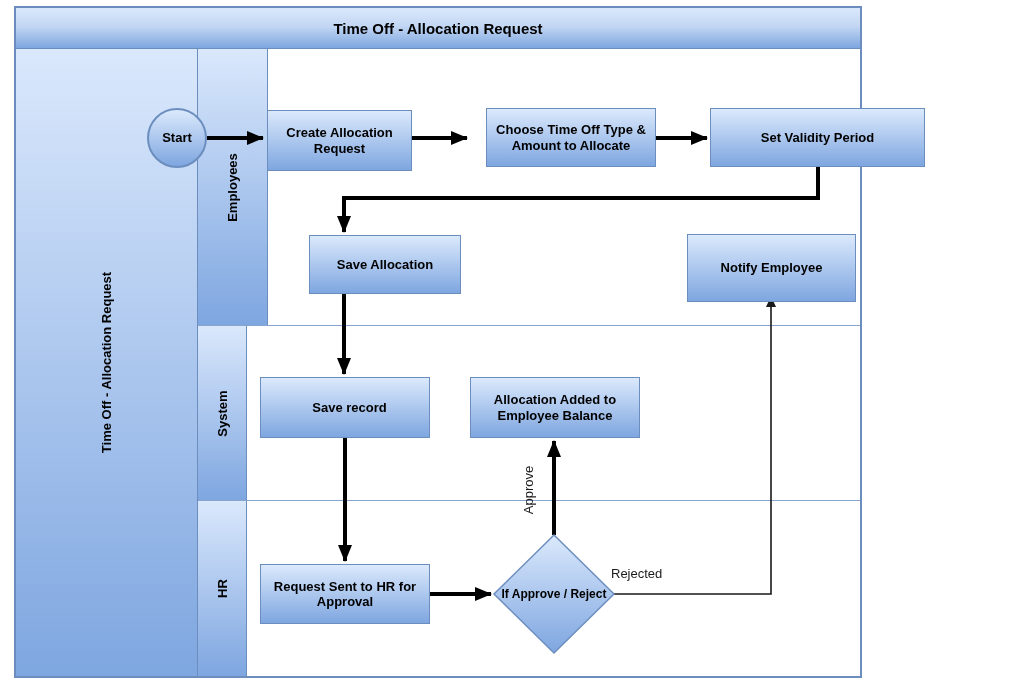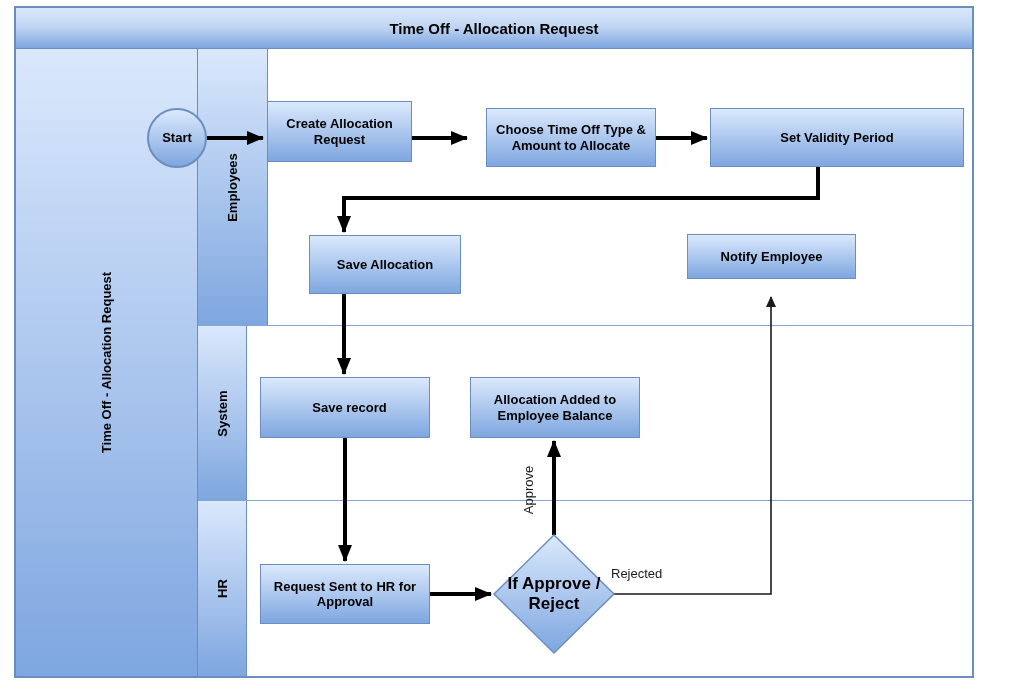--- a/index.html
+++ b/index.html
@@ -1,20 +1,20 @@
 <!DOCTYPE html>
 <html><head>
 <meta charset="utf-8">
 <style>
   html,body{margin:0;padding:0;background:#ffffff;}
   body{font-family:"Liberation Sans", sans-serif;}
   .canvas{position:relative;width:1018px;height:690px;background:#ffffff;overflow:hidden;}
 
   
-  .pool{position:absolute;left:14px;top:6px;width:960px;height:672px;
+  .pool{position:absolute;left:14px;top:6px;width:848px;height:672px;
         border:2px solid #6c8ebf;box-sizing:border-box;background:#ffffff;
         display:flex;flex-direction:column;}
   .pool-title{height:40px;flex:0 0 40px;background:linear-gradient(180deg,#dae8fc 0%,#c3d7f3 45%,#7ea6e0 100%);
         border-bottom:1px solid #6c8ebf;display:flex;align-items:center;justify-content:center;
         font-weight:bold;font-size:15px;color:#000;}
   .pool-body{flex:1;display:flex;flex-direction:row;min-height:0;}
   .pool-label-band{flex:0 0 33px;border-right:1px solid #6c8ebf;
         background:linear-gradient(180deg,#dae8fc 0%,#7ea6e0 100%);
         display:flex;align-items:center;justify-content:center;}
   .vtext{transform:rotate(-90deg);white-space:nowrap;font-weight:bold;font-size:13px;color:#000;}
@@ -30,32 +30,32 @@
   .lane-content{flex:1;background:#ffffff;}
 
   
   .node{position:absolute;box-sizing:border-box;border:1px solid #6c8ebf;
         background:linear-gradient(180deg,#dbe9fc 0%,#7ea6e0 100%);
         display:flex;align-items:center;justify-content:center;text-align:center;
         font-weight:bold;font-size:13px;color:#000;line-height:1.18;padding:3px 6px;
         box-shadow:0 0 0 0 transparent;}
   .ellipse{border-radius:50%;border-width:2px;}
   .n-start{left:147px;top:108px;width:60px;height:60px;justify-content:center;}
-  .n-create{left:267px;top:101px;width:145px;height:61px;}
+  .n-create{left:267px;top:110px;width:145px;height:61px;}
   .n-choose{left:486px;top:108px;width:170px;height:59px;}
-  .n-validity{left:710px;top:108px;width:254px;height:59px;}
+  .n-validity{left:710px;top:108px;width:215px;height:59px;}
   .n-savealloc{left:261px;top:235px;width:152px;height:59px;margin-left:48px;}
-  .n-notify{left:687px;top:234px;width:169px;height:45px;}
+  .n-notify{left:687px;top:234px;width:169px;height:68px;}
   .n-saverec{left:260px;top:377px;width:170px;height:61px;padding-left:15px;}
   .n-allocadd{left:470px;top:377px;width:170px;height:61px;}
   .n-request{left:260px;top:564px;width:170px;height:60px;}
 
   .diamond-label{position:absolute;left:494px;top:564px;width:120px;height:60px;
         display:flex;align-items:center;justify-content:center;text-align:center;
-        font-weight:bold;font-size:17px;color:#000;line-height:1.2;pointer-events:none;}
+        font-weight:bold;font-size:12px;color:#000;line-height:1.2;pointer-events:none;}
 
   .edge-label{position:absolute;font-size:13px;color:#1a1a1a;font-weight:normal;}
   .lbl-rejected{left:611px;top:566px;}
   .lbl-approve{left:501px;top:480px;width:60px;height:20px;text-align:center;
         transform:rotate(-90deg);}
 
   svg.overlay{position:absolute;left:0;top:0;width:1018px;height:690px;pointer-events:none;}
 </style>
 </head>
 <body>

